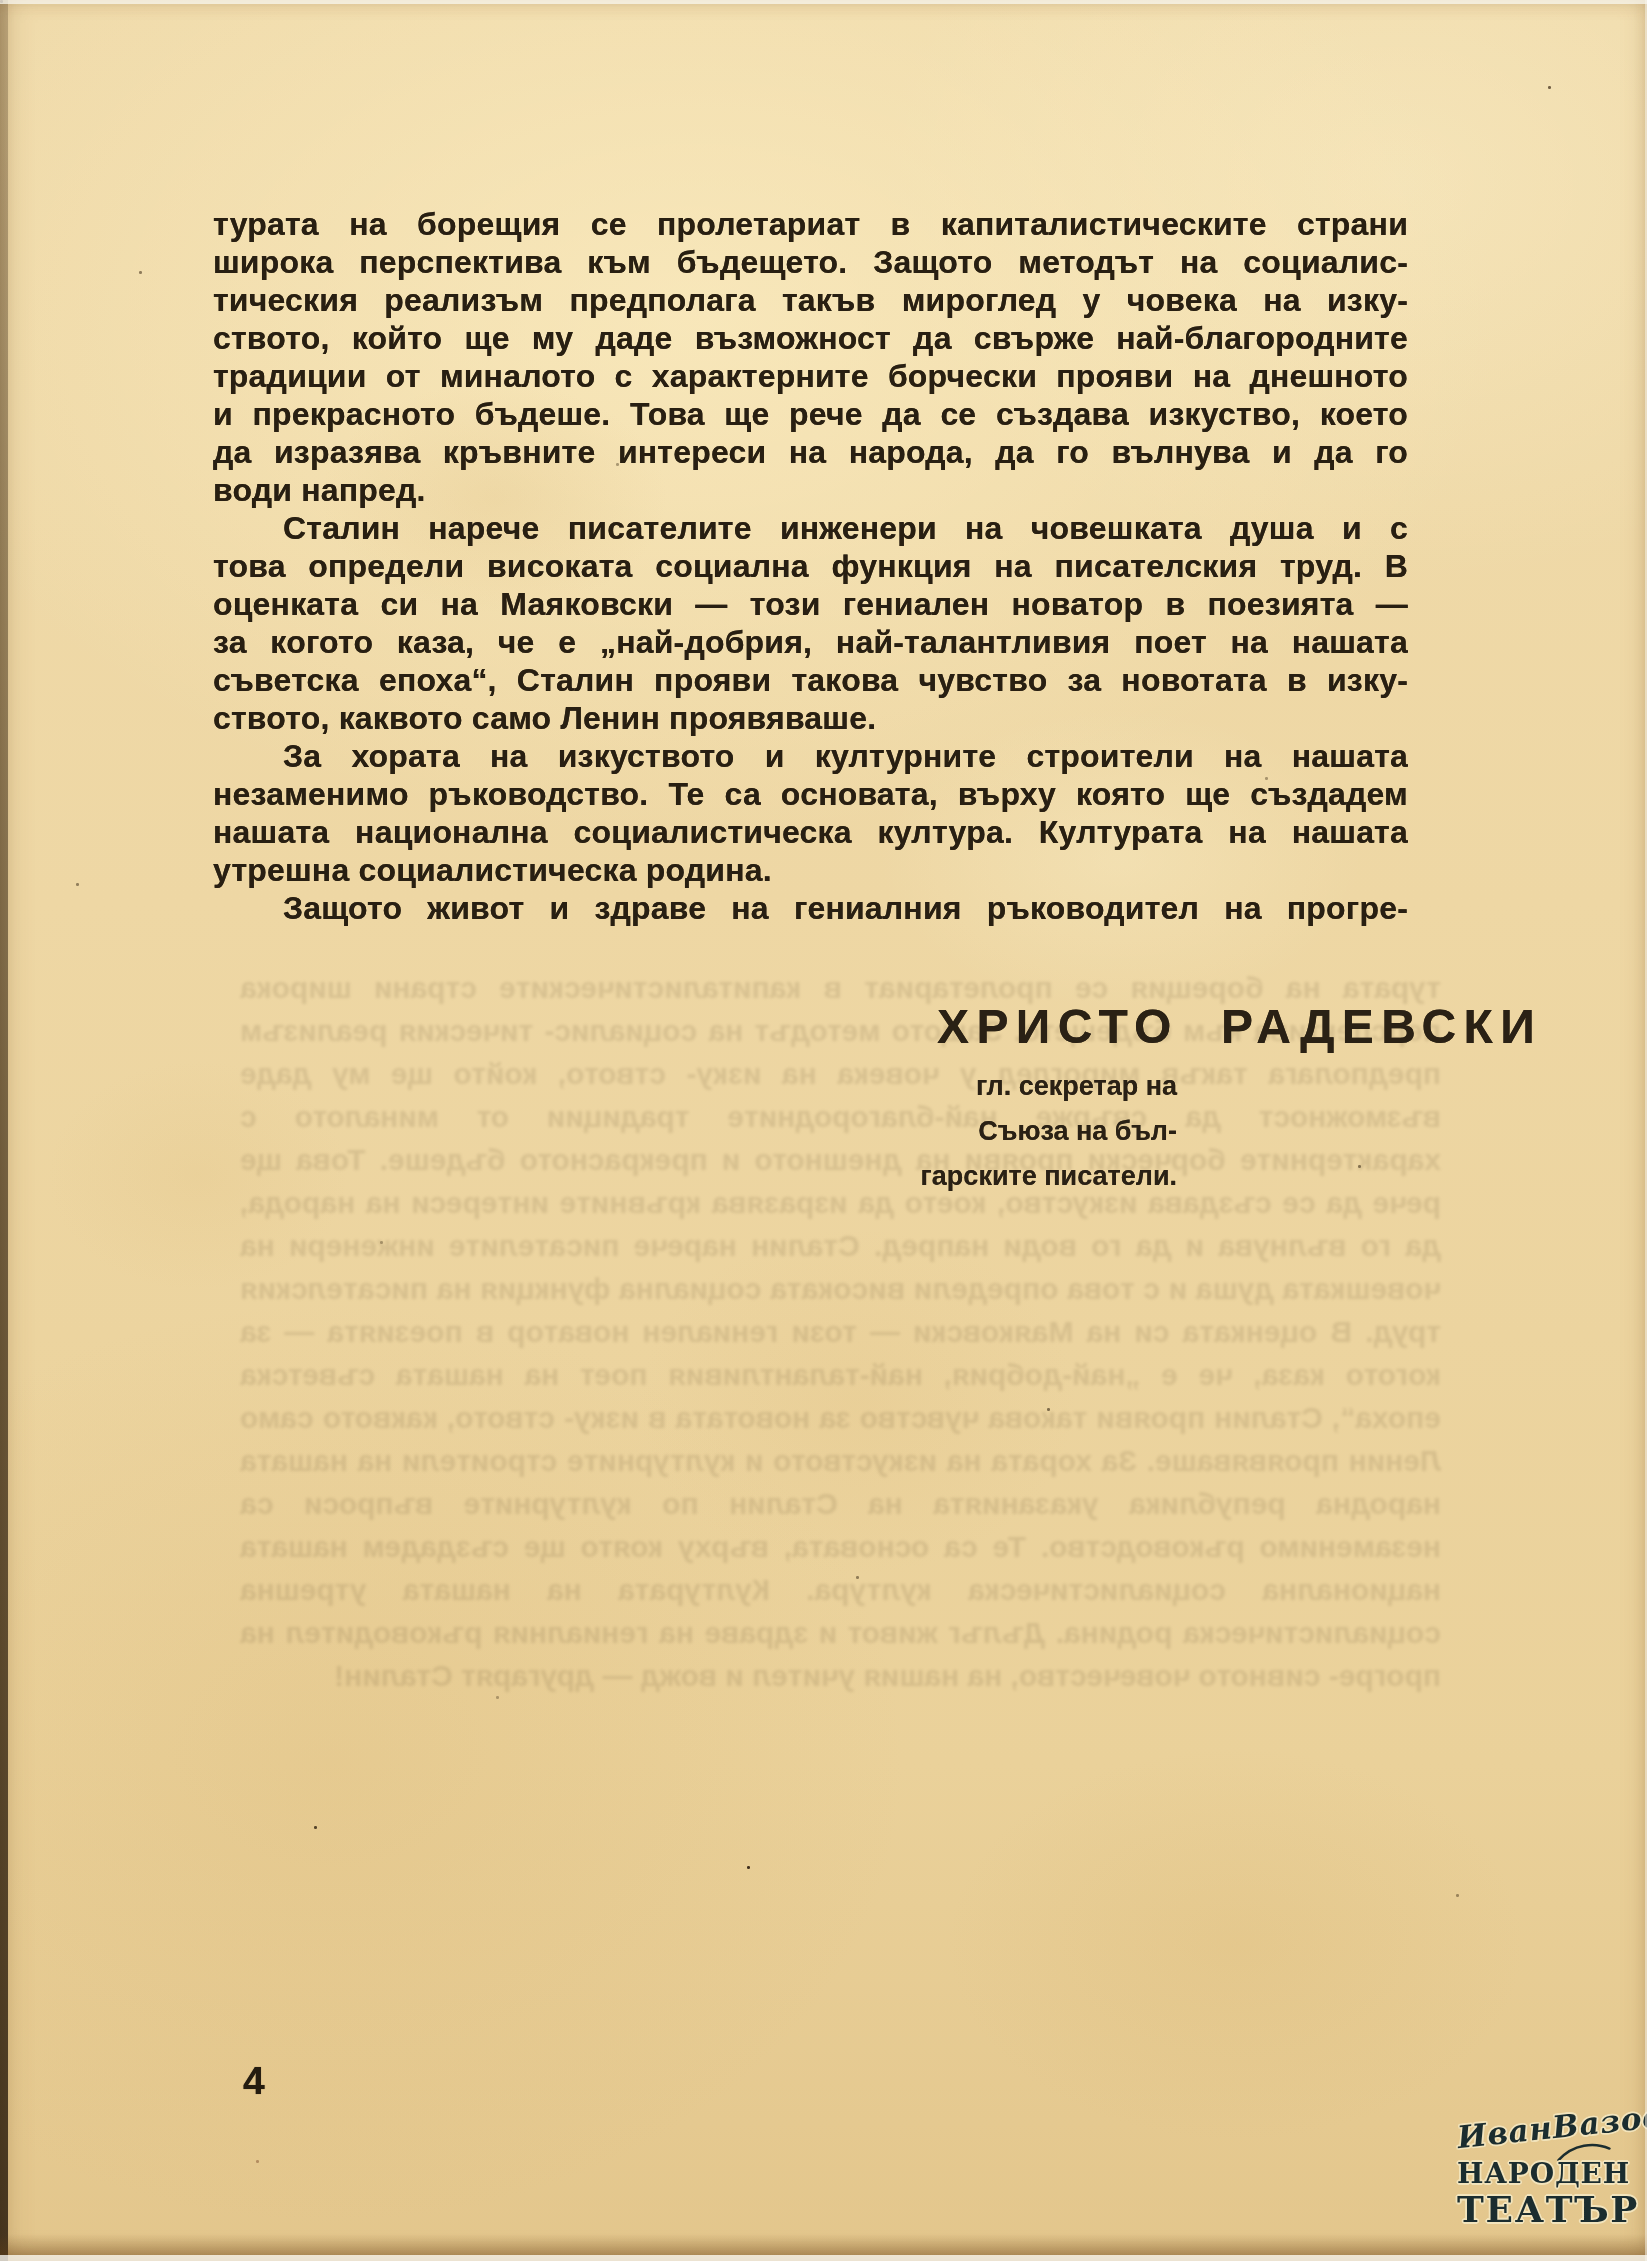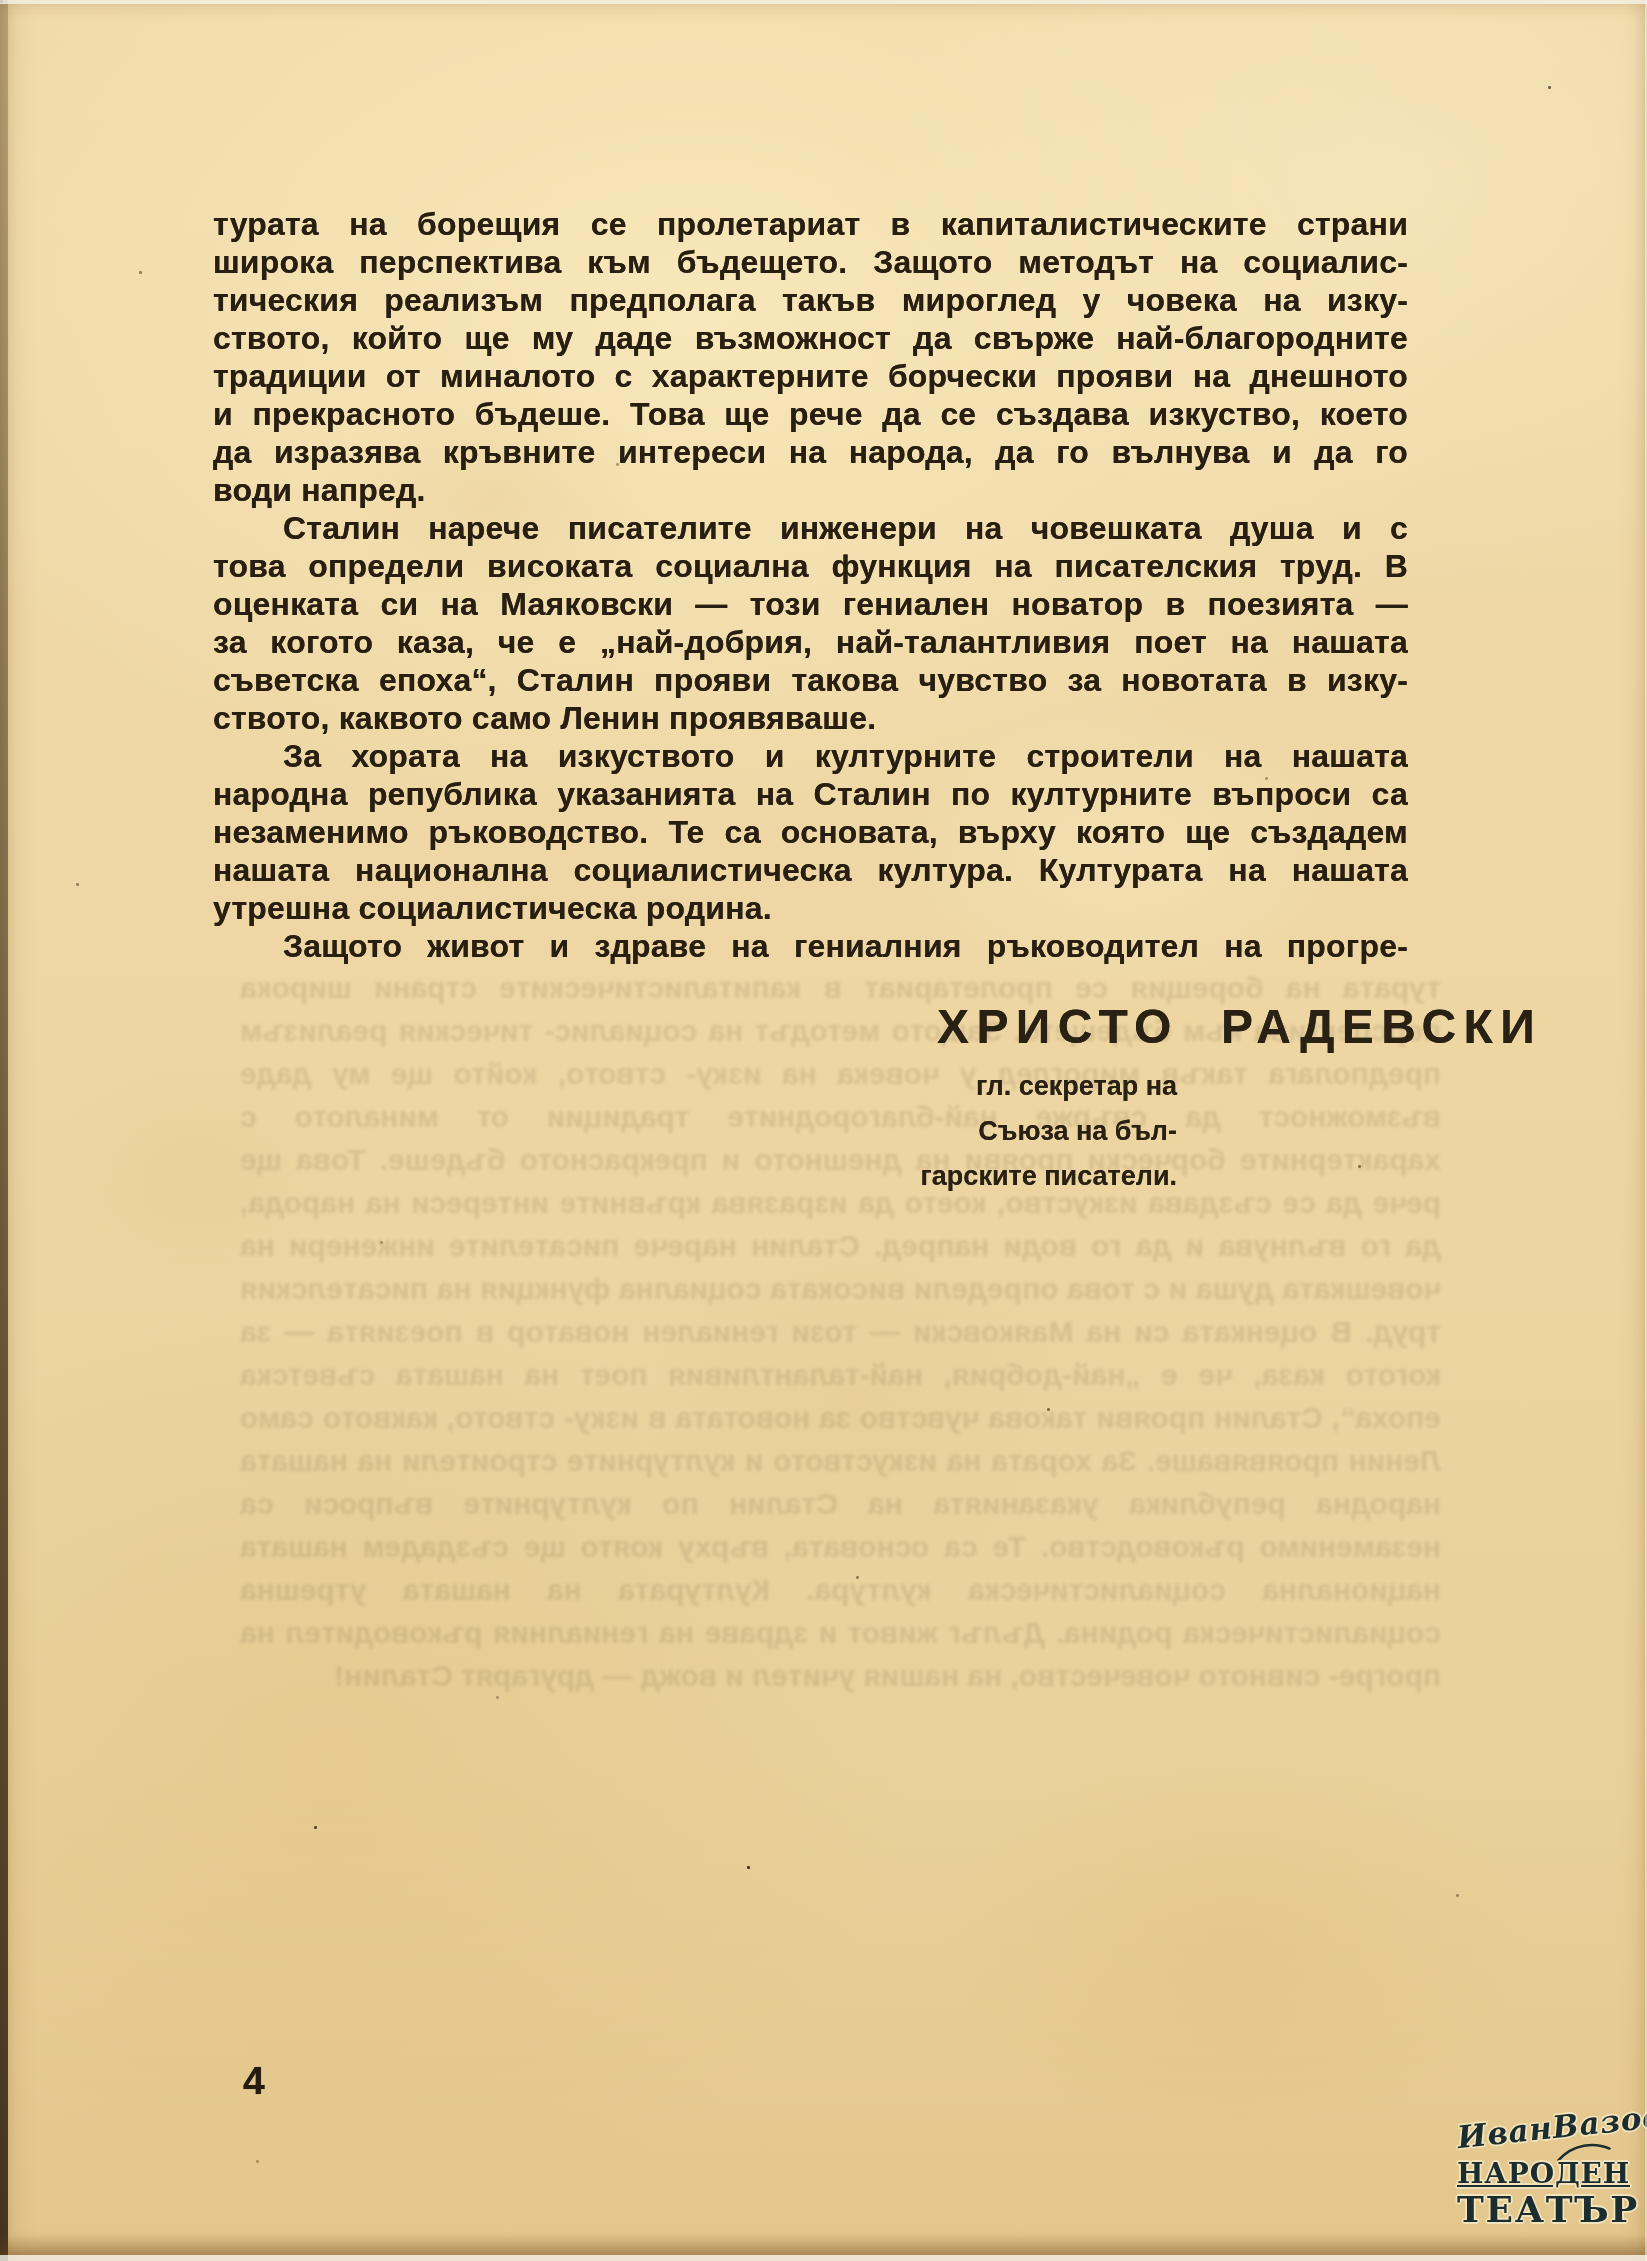--- a/index.html
+++ b/index.html
@@ -103,21 +103,21 @@
       -1.7px 0 0 #f2e4bc, 1.7px 0 0 #f2e4bc, 0 -1.7px 0 #f2e4bc, 0 1.7px 0 #f2e4bc,
       -1.2px -1.2px 0 #f2e4bc, 1.2px 1.2px 0 #f2e4bc,
       -1.2px 1.2px 0 #f2e4bc, 1.2px -1.2px 0 #f2e4bc;
   }
   .stamp-script{
     position:absolute;left:0;top:-3.3px;width:100%;
     font-style:italic;font-weight:700;font-size:31px;
     transform:rotate(-6deg);letter-spacing:0.8px;white-space:nowrap;
   }
   .stamp-swash{position:absolute;left:98px;top:28px;pointer-events:none;}
-  .stamp-l1{position:absolute;left:0;top:43px;width:100%;font-weight:700;font-size:28px;letter-spacing:0.8px;text-decoration:underline;}
+  .stamp-l1{position:absolute;left:0;top:43px;width:100%;font-weight:700;font-size:28px;letter-spacing:0.8px;}
   .stamp-l2{position:absolute;left:0;top:74px;width:100%;font-weight:700;font-size:36px;letter-spacing:1.7px;text-align:center;}
   
   .edge-left{position:absolute;left:0;top:0;width:8.3px;height:100%;
     background:linear-gradient(180deg, rgba(70,50,25,0.25), rgba(45,30,12,0.65) 60%, rgba(35,22,8,0.8));pointer-events:none;}
   .edge-top{position:absolute;left:0;top:0;width:100%;height:4.1px;background:rgba(250,248,240,0.75);pointer-events:none;}
   .edge-bottom{position:absolute;left:0;bottom:0;width:100%;height:5.8px;background:rgba(246,244,236,0.8);pointer-events:none;}
   .edge-bottom-shade{position:absolute;left:0;bottom:5.8px;width:100%;height:21.5px;
     background:linear-gradient(0deg, rgba(110,72,28,0.35), rgba(110,72,28,0));pointer-events:none;}
   .edge-right{position:absolute;right:0;top:0;width:3.3px;height:100%;background:rgba(248,246,238,0.55);pointer-events:none;}
 </style>
@@ -144,21 +144,20 @@
       <div>
         <div class="line indent">Сталин нарече писателите инженери на човешката душа и с</div>
         <div class="line">това определи високата социална функция на писателския труд. В</div>
         <div class="line">оценката си на Маяковски — този гениален новатор в поезията —</div>
         <div class="line">за когото каза, че е „най-добрия, най-талантливия поет на нашата</div>
         <div class="line">съветска епоха“, Сталин прояви такова чувство за новотата в изку-</div>
         <div class="line endline">ството, каквото само Ленин проявяваше.</div>
       </div>
       <div>
         <div class="line indent">За хората на изкуството и културните строители на нашата</div>
-        <div class="line">народна република указанията на Сталин по културните въпроси са</div>
         <div class="line">незаменимо ръководство. Те са основата, върху която ще създадем</div>
         <div class="line">нашата национална социалистическа култура. Културата на нашата</div>
         <div class="line endline">утрешна социалистическа родина.</div>
       </div>
       <div>
         <div class="line indent">Защото живот и здраве на гениалния ръководител на прогре-</div>
       </div>
     </div>
 
   <div class="sig">ХРИСТО РАДЕВСКИ</div>

